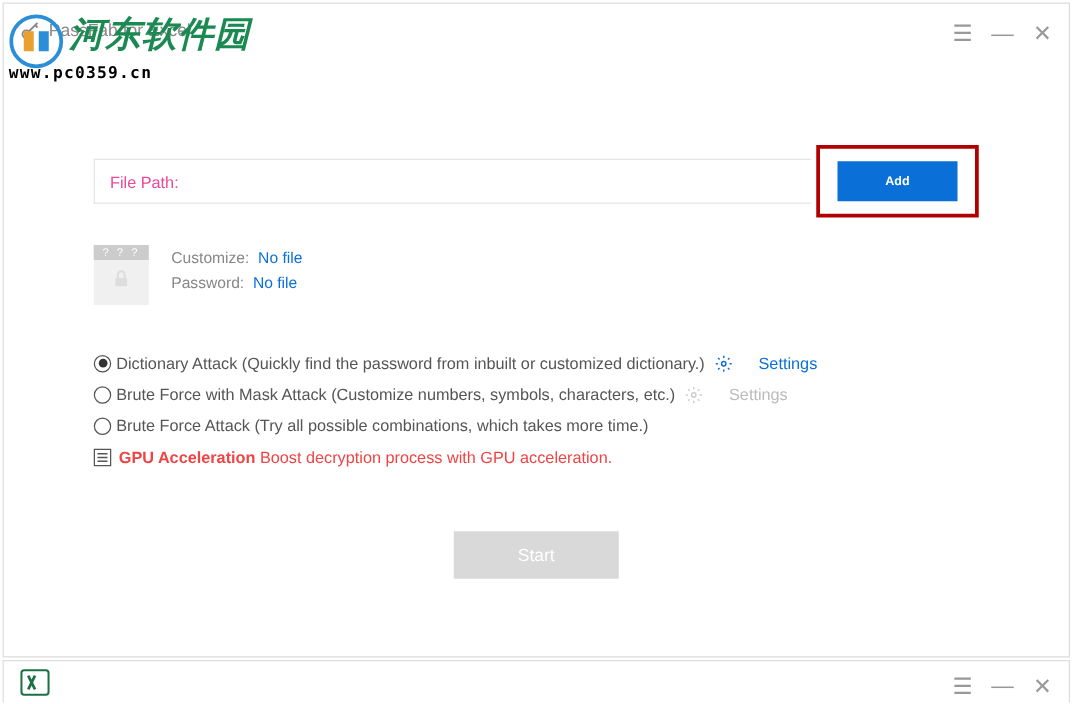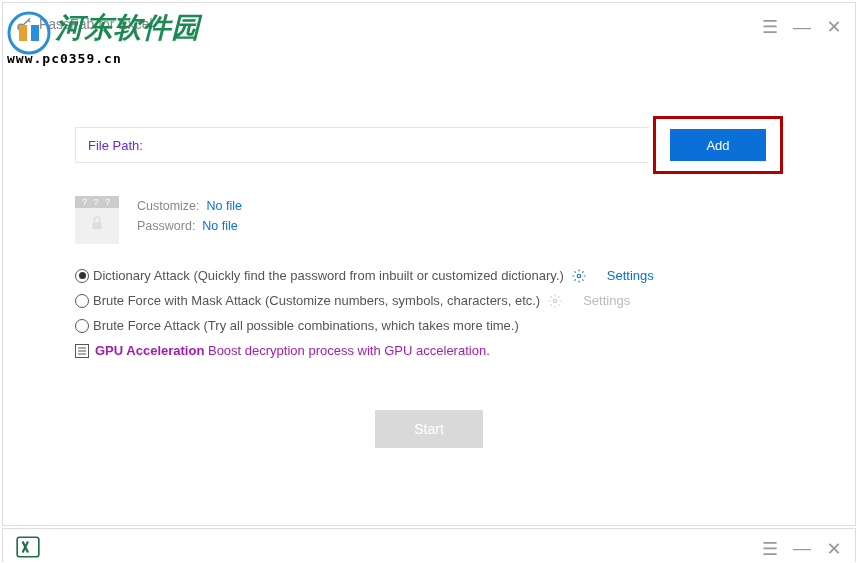--- a/index.html
+++ b/index.html
@@ -10,41 +10,41 @@
     .key-icon { color: #444; }
     .app-title { color: #888; font-size: 14px; font-weight: 500; }
     .window-controls { display: flex; gap: 14px; align-items: center; }
     .ctrl { color: #999; font-size: 18px; cursor: pointer; width: 18px; text-align: center; }
     .watermark { position: absolute; top: 6px; left: 4px; pointer-events: none; }
     .wm-text { font-family: "SimHei", sans-serif; font-size: 28px; font-weight: bold; color: #1a8a52; font-style: italic; letter-spacing: 1px; }
     .wm-url { font-family: monospace; font-size: 13px; color: #000000; font-weight: bold; letter-spacing: 1px; margin-top: -4px; }
     .wm-logo { display: inline-block; width: 44px; height: 44px; vertical-align: middle; }
     .content { padding: 0 72px; }
     .file-row { margin-top: 65px; display: flex; align-items: center; gap: 0; }
-    .file-path { flex: 1; height: 36px; border: 1px solid #e5e5e5; border-right: none; color: #6d28d9; font-size: 13px; padding: 0 12px; display: flex; align-items: center; background: #fff; }
+    .file-path { flex: 1; height: 36px; border: 1px solid #e5e5e5; border-right: none; color: #ec4899; font-size: 13px; padding: 0 12px; display: flex; align-items: center; background: #fff; }
     .add-wrap { border: 3px solid #b00000; padding: 10px 14px; margin-left: 4px; }
-    .add-btn { background: #0b6fd8; color: #fff; border: none; width: 96px; height: 32px; font-size: 13px; cursor: pointer; }
+    .add-btn { background: #0b6fd8; color: #fff; border: none; width: 96px; height: 32px; font-size: 10px; cursor: pointer; font-weight: bold; }
     .info-block { display: flex; gap: 18px; margin-top: 22px; }
     .lock-box { width: 44px; height: 48px; background: #f0f0f0; display: flex; flex-direction: column; align-items: center; }
     .lock-qmarks { background: #ccc; color: #fff; font-size: 9px; letter-spacing: 2px; padding: 1px 4px; width: 100%; text-align: center; }
     .lock-icon { color: #ddd; font-size: 18px; margin-top: 6px; }
     .info-lines { font-size: 12.5px; color: #888; line-height: 1.6; }
     .info-lines .val { color: #0b6fd8; }
-    .options { margin-top: 24px; font-size: 13px; color: #555; }
+    .options { margin-top: 39px; font-size: 13px; color: #555; }
     .opt-row { display: flex; align-items: center; gap: 4px; margin-bottom: 10px; }
     .radio { width: 14px; height: 14px; border: 1.5px solid #555; border-radius: 50%; display: inline-flex; align-items: center; justify-content: center; flex-shrink: 0; }
     .radio.selected::after { content: ""; width: 7px; height: 7px; background: #333; border-radius: 50%; }
     .settings-link { color: #0b6fd8; font-size: 13px; display: inline-flex; align-items: center; gap: 21px; margin-left: 4px; }
     .settings-link.disabled { color: #bbb; }
     .gear { width: 14px; height: 14px; }
-    .gpu-row { display: flex; align-items: center; gap: 6px; font-size: 13px; color: #a21caf; margin-top: 2px; }
+    .gpu-row { display: flex; align-items: center; gap: 6px; font-size: 13px; color: #ef4444; margin-top: 2px; }
     .gpu-check { width: 14px; height: 14px; border: 1.5px solid #555; display: inline-flex; align-items: center; justify-content: center; flex-shrink: 0; }
     .gpu-strong { font-weight: bold; }
     .start-wrap { text-align: center; margin-top: 52px; }
-    .start-btn { background: #d9d9d9; color: #fff; border: none; width: 108px; height: 38px; font-size: 14px; cursor: pointer; }
+    .start-btn { background: #d9d9d9; color: #fff; border: none; width: 132px; height: 38px; font-size: 14px; cursor: pointer; }
     .second-window { position: absolute; bottom: 1px; left: 2px; width: 854px; height: 34px; border: 1px solid #ddd; border-bottom: none; display: flex; align-items: center; justify-content: space-between; padding: 6px 12px 0; }
     .excel-icon { color: #1d7044; }
   </style>
 </head>
 <body>
 
 <div class="window">
   <div class="titlebar">
     <div class="title-left">
       <span class="key-icon">

